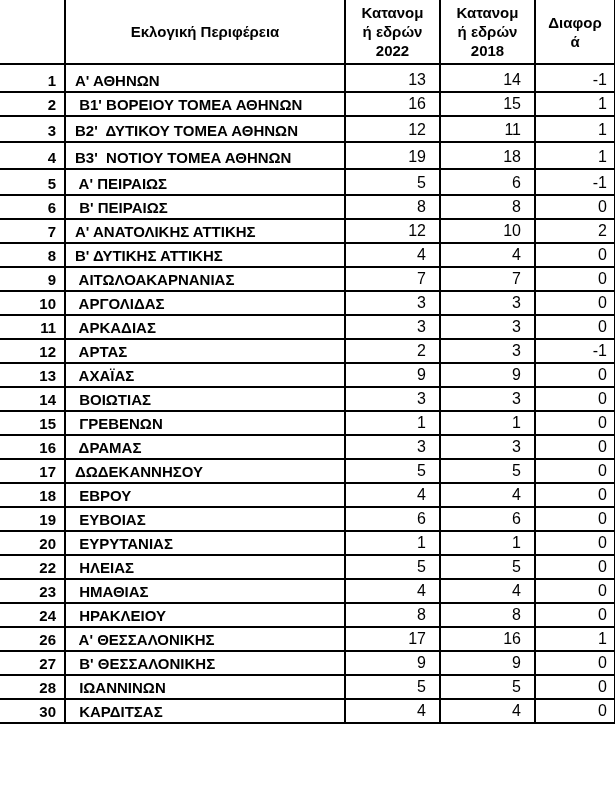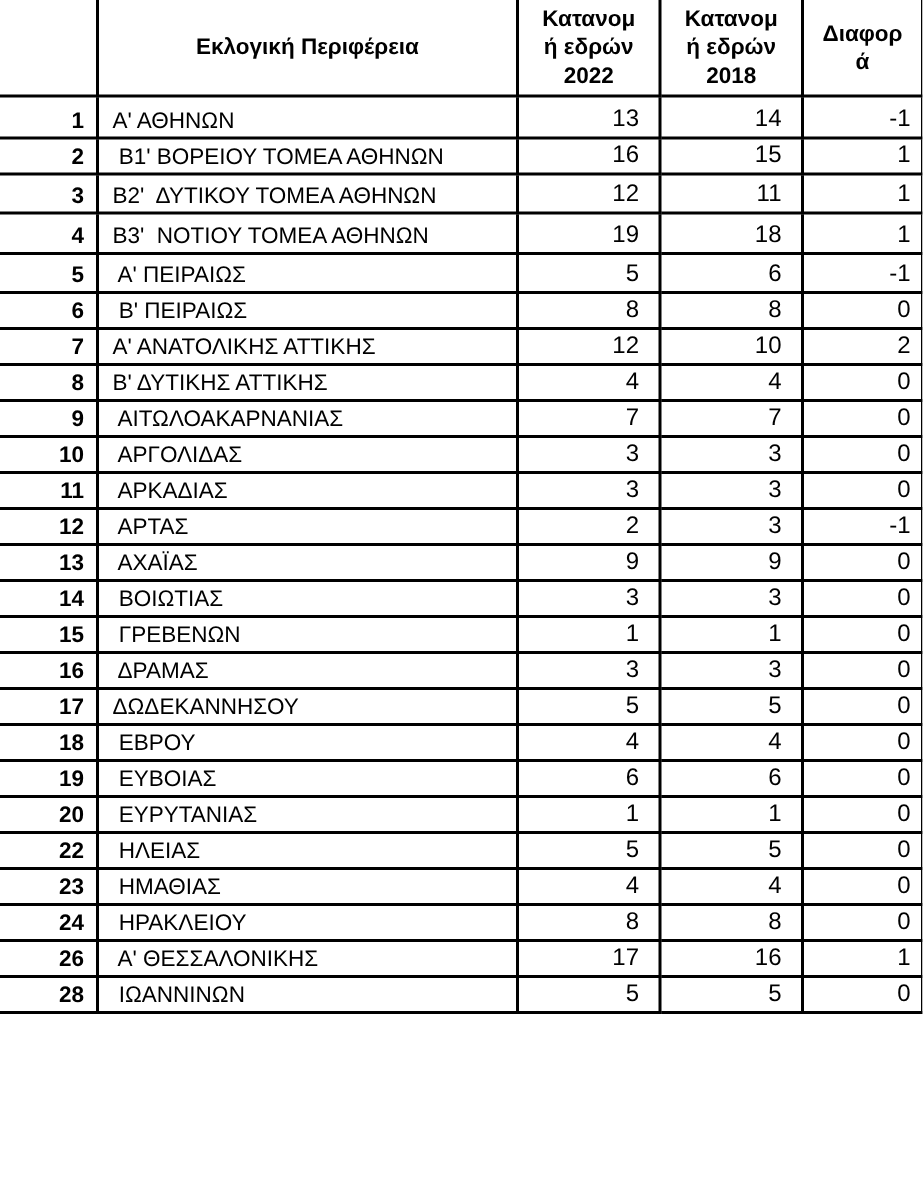--- a/index.html
+++ b/index.html
@@ -54,21 +54,21 @@
     font-weight: normal;
   }
   td.col-index {
     font-size: 15px;
     font-weight: bold;
     text-align: right;
     padding-right: 8px;
   }
   td.col-district {
     font-size: 15px;
-    font-weight: normal;
+    font-weight: bold;
     text-align: left;
     padding-left: 9px;
     white-space: pre;
   }
   td.col-num {
     text-align: right;
     padding-right: 13px;
   }
   td.col-diff {
     text-align: right;
@@ -264,21 +264,35 @@
     <td class="col-diff">0</td>
   </tr>
         <tr>
     <td class="col-index">26</td>
     <td class="col-district"> Α' ΘΕΣΣΑΛΟΝΙΚΗΣ</td>
     <td class="col-num">17</td>
     <td class="col-num">16</td>
     <td class="col-diff">1</td>
   </tr>
         <tr>
+    <td class="col-index">27</td>
+    <td class="col-district"> Β' ΘΕΣΣΑΛΟΝΙΚΗΣ</td>
+    <td class="col-num">9</td>
+    <td class="col-num">9</td>
+    <td class="col-diff">0</td>
+  </tr>
+        <tr>
     <td class="col-index">28</td>
     <td class="col-district"> ΙΩΑΝΝΙΝΩΝ</td>
     <td class="col-num">5</td>
     <td class="col-num">5</td>
+    <td class="col-diff">0</td>
+  </tr>
+        <tr>
+    <td class="col-index">30</td>
+    <td class="col-district"> ΚΑΡΔΙΤΣΑΣ</td>
+    <td class="col-num">4</td>
+    <td class="col-num">4</td>
     <td class="col-diff">0</td>
   </tr>
       </tbody>
   </table>
 </div>
 
 </body></html>

